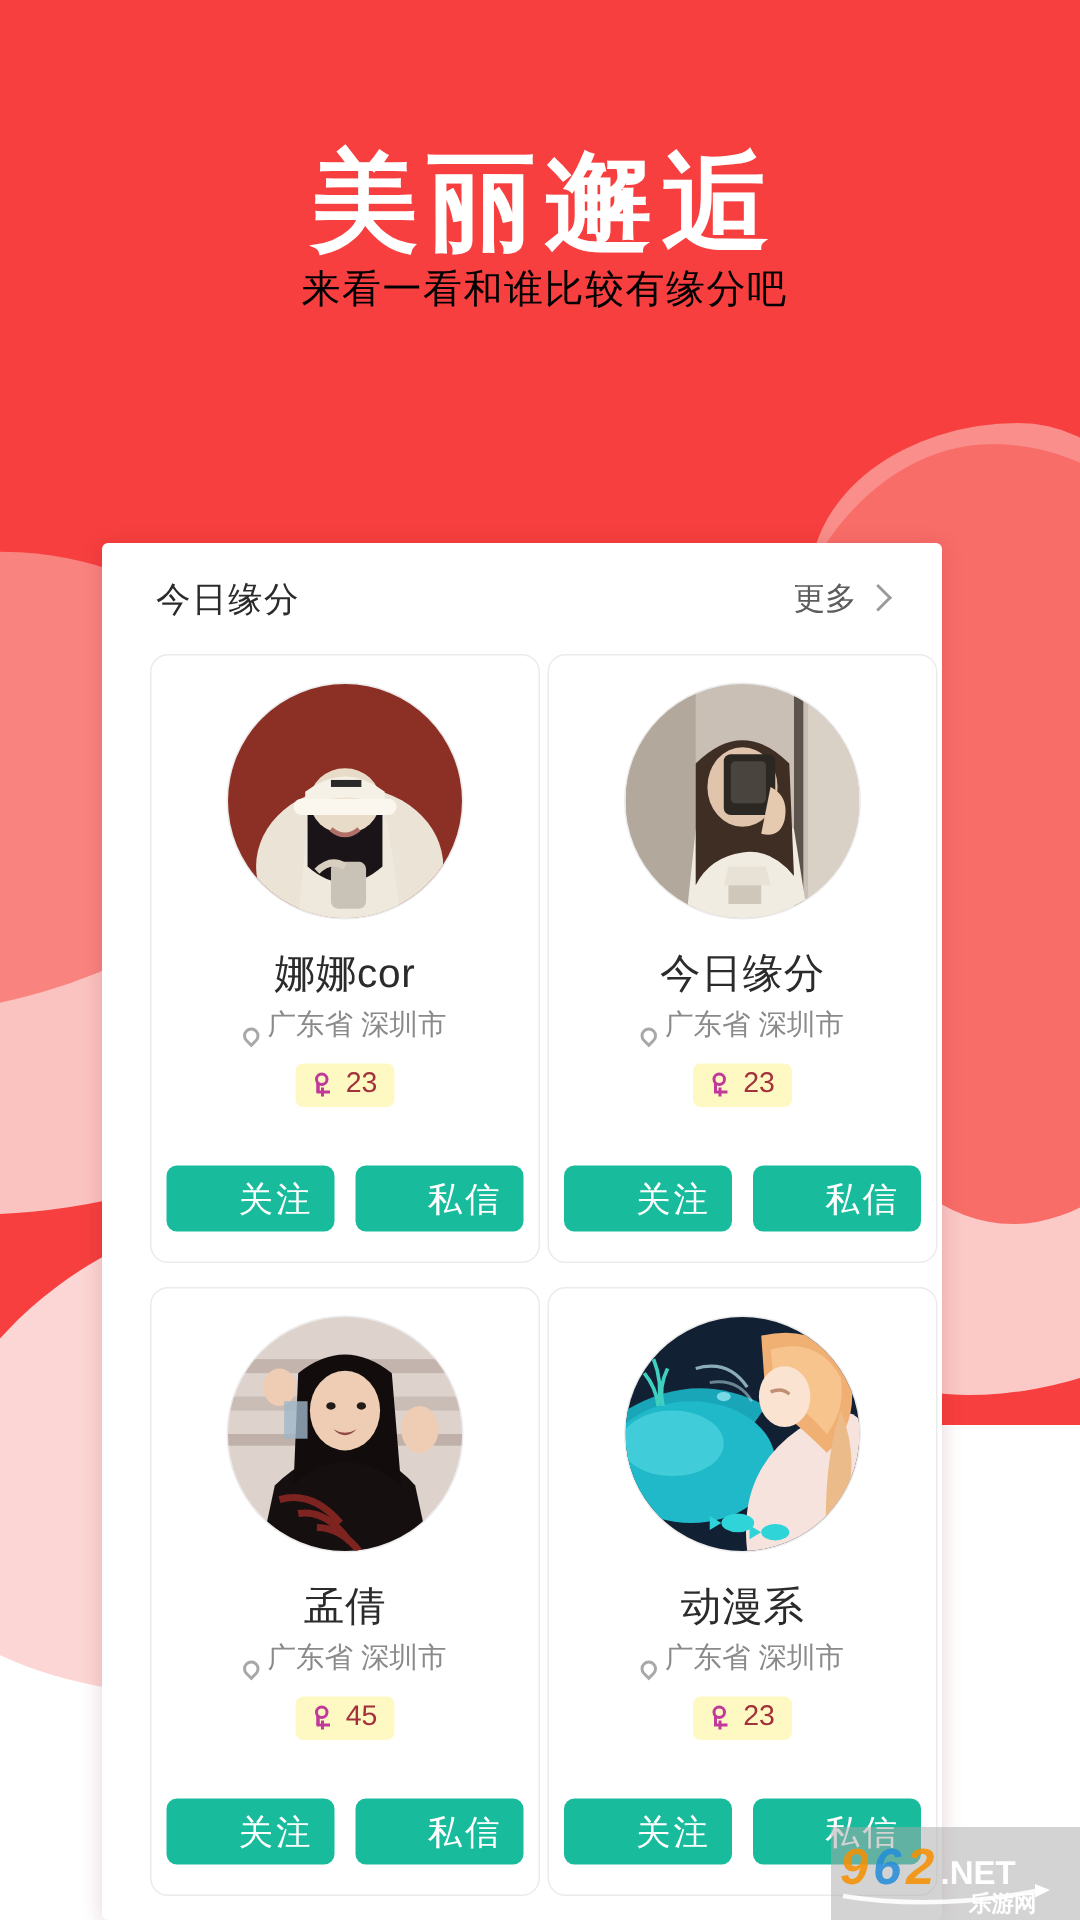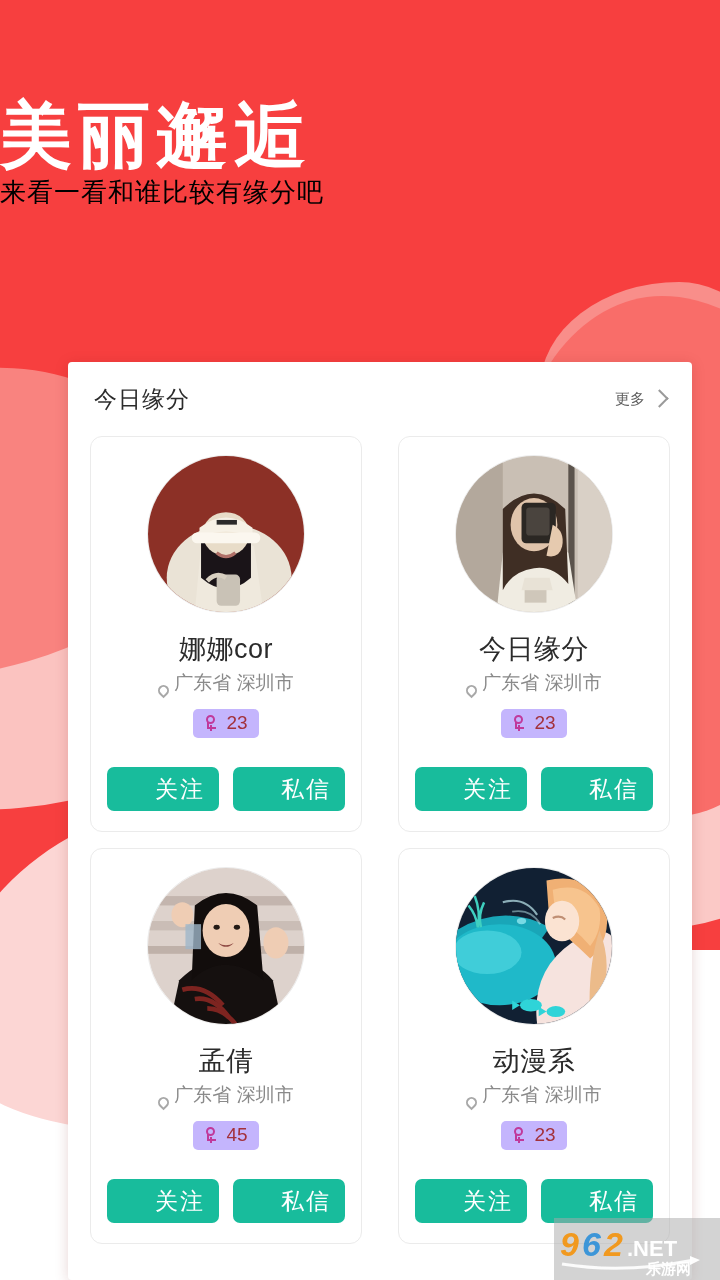--- a/index.html
+++ b/index.html
@@ -77,87 +77,88 @@
     border-radius: 50% 50% 46% 54% / 64% 58% 42% 36%;
     transform: rotate(-8deg);
   }
 
   
   .hero {
     position: absolute;
     left: 0;
     top: 0;
     width: 668px;
-    text-align: left;
+    text-align: center;
     z-index: 3;
+    padding-left: 29px;
   }
   .hero-title {
     margin-top: 96px;
     font-size: 72px;
     line-height: 1.1;
     letter-spacing: 6px;
     font-weight: bold;
     color: #ffffff;
   }
   .hero-subtitle {
     font-size: 26px;
     letter-spacing: 1px;
     color: #000000;
   }
 
   
   .sheet {
     position: absolute;
     left: 68px;
     top: 362px;
-    width: 624px;
+    width: 560px;
     height: 918px;
     background: #ffffff;
     border-radius: 4px;
     box-shadow: 0 2px 14px rgba(120, 20, 20, 0.18);
     z-index: 5;
     overflow: hidden;
     box-sizing: border-box;
-    padding: 0 22px;
+    padding: 0 32px;
   }
 
   .section-head {
     display: flex;
     align-items: center;
     justify-content: space-between;
     height: 74px;
     padding: 0 4px;
   }
   .section-title {
     font-size: 23px;
     color: #2b2b2b;
     letter-spacing: 1px;
   }
   .section-more {
     display: flex;
     align-items: center;
     gap: 8px;
-    font-size: 15px;
+    font-size: 21px;
     color: #5d5d5d;
   }
   .chevron {
     display: inline-block;
     width: 11px;
     height: 11px;
     border-top: 2px solid #9a9a9a;
     border-right: 2px solid #9a9a9a;
     transform: rotate(45deg);
     margin-bottom: 2px;
   }
 
   
   .grid {
     display: grid;
     grid-template-columns: 1fr 1fr;
-    gap: 16px 36px;
+    gap: 16px 5px;
   }
   .profile-card {
     border: 1px solid #ebebeb;
     border-radius: 12px;
     background: #ffffff;
     padding: 18px 10px 20px;
     box-sizing: border-box;
     text-align: center;
   }
   .avatar {
@@ -189,25 +190,25 @@
   .pin {
     display: inline-block;
     width: 11px;
     height: 11px;
     border: 2px solid #a8a8a8;
     border-radius: 50% 50% 50% 0;
     transform: rotate(-45deg);
     box-sizing: border-box;
   }
   .p-badge {
-    margin: 13px auto 5px;
+    margin: 13px auto 15px;
     display: inline-flex;
     align-items: center;
     gap: 6px;
-    background: #c4b5fd;
+    background: #fef9c3;
     border-radius: 5px;
     padding: 3px 11px 4px;
     font-size: 19px;
     color: #a3313b;
   }
   .venus {
     display: inline-block;
     width: 16px;
     height: 16px;
     position: relative;

